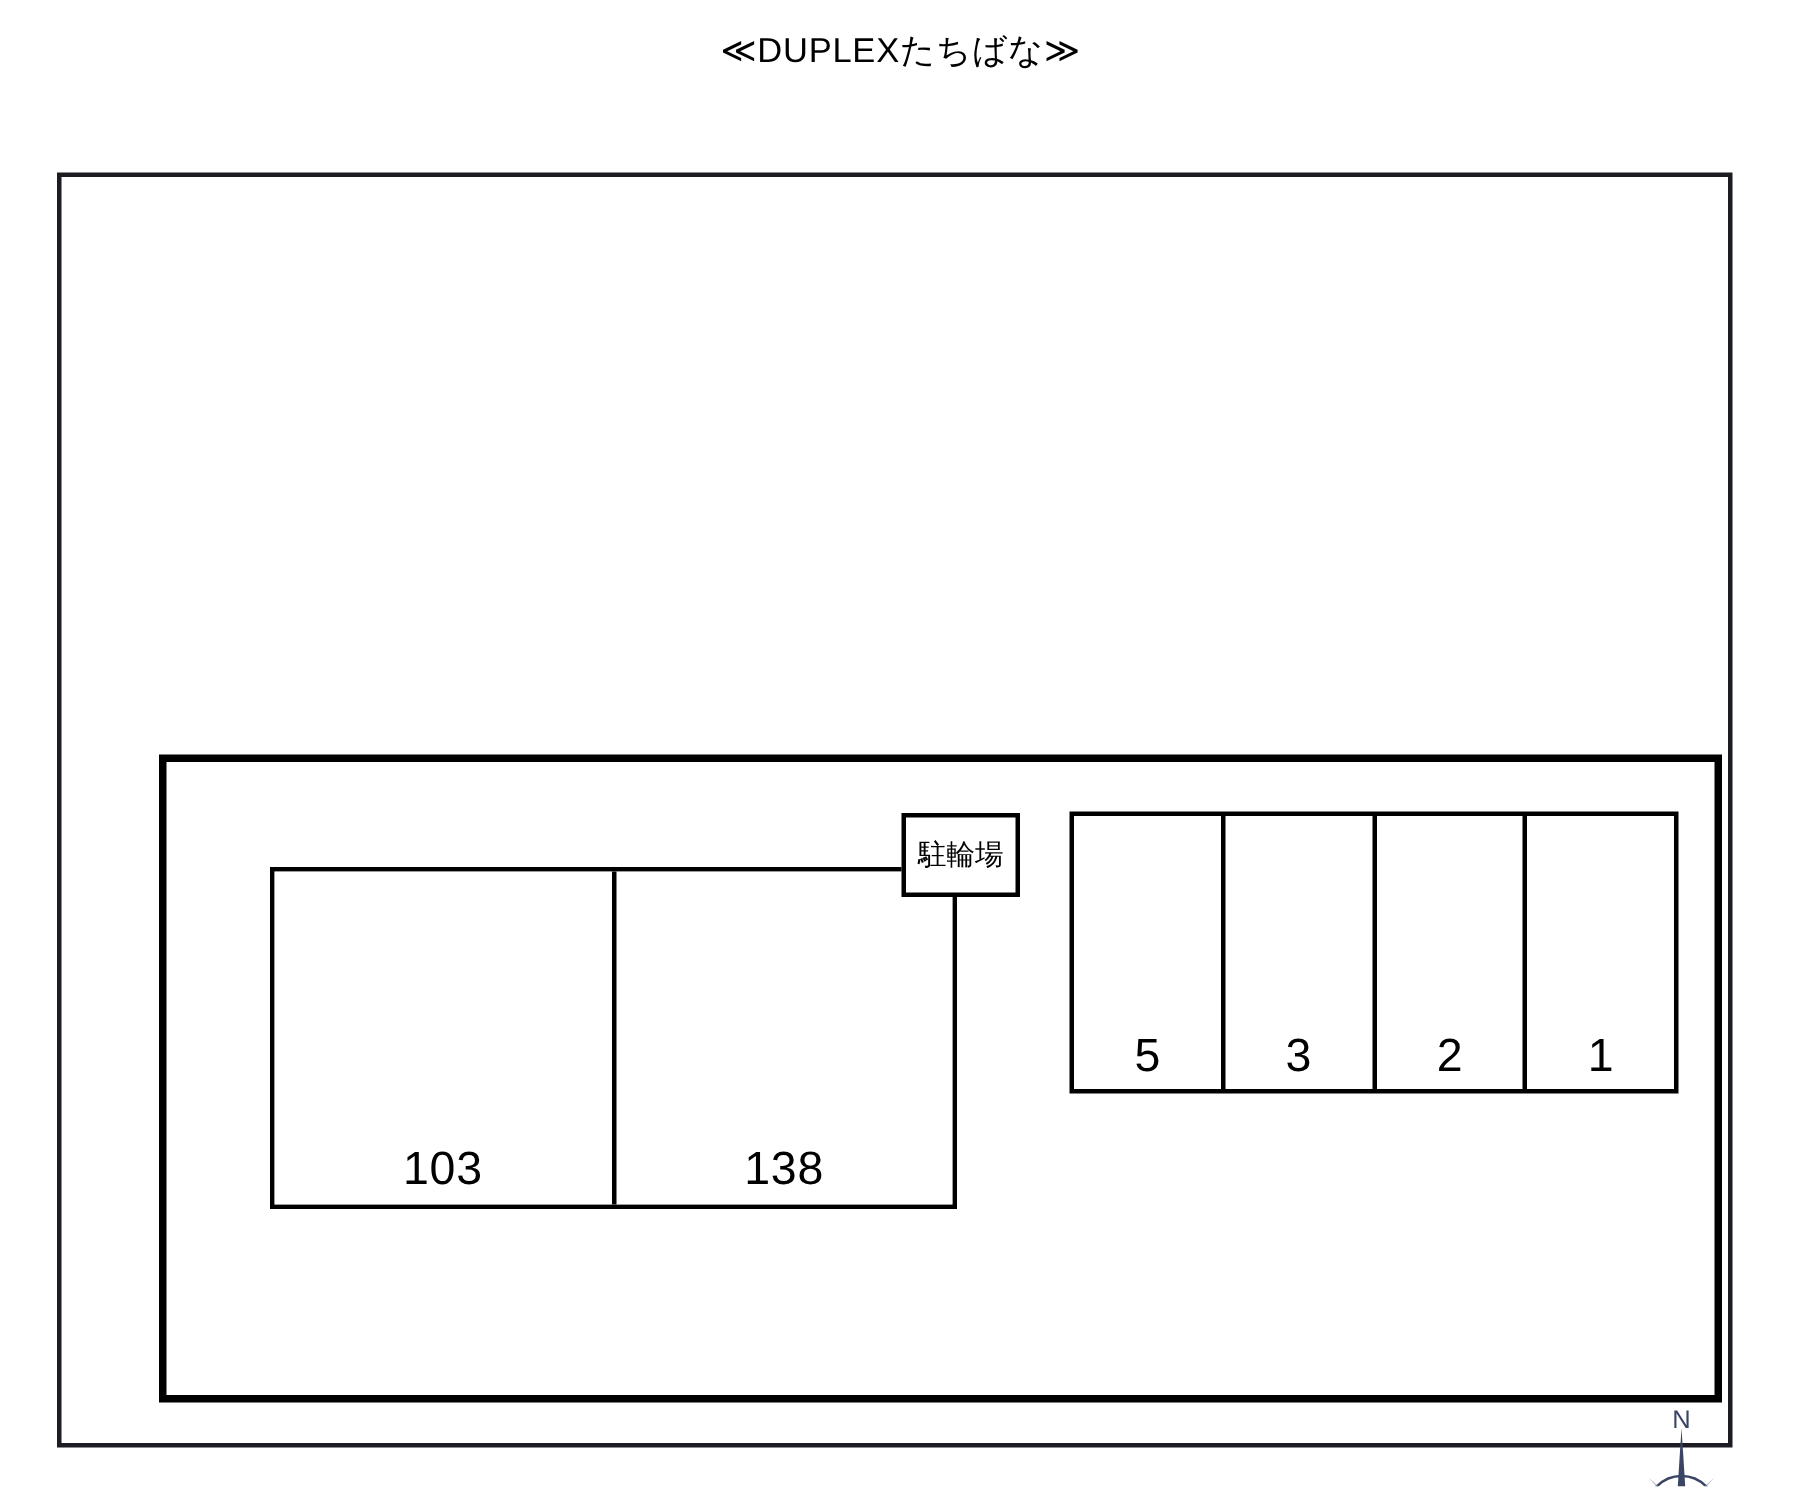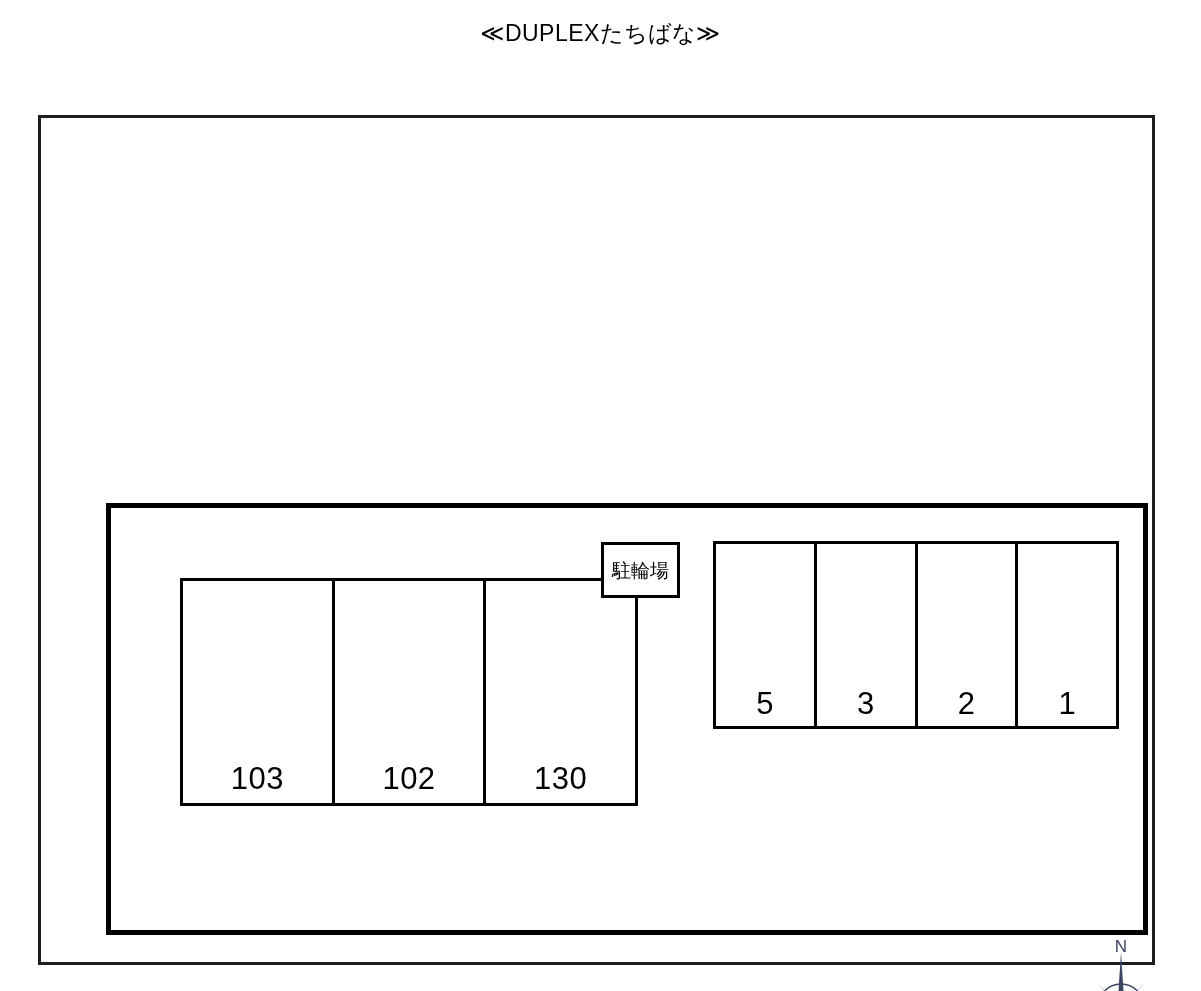--- a/index.html
+++ b/index.html
@@ -187,24 +187,21 @@
 
   <div id="site-frame">
 
     <div id="property-boundary"></div>
 
     <div id="building-block">
       <div class="unit">
         <span class="unit-label">103</span>
       </div>
       <div class="unit">
-        <span class="unit-label">102</span>
-      </div>
-      <div class="unit">
-        <span class="unit-label">130</span>
+        <span class="unit-label">138</span>
       </div>
     </div>
 
     <div id="bicycle-parking">
       <span class="bp-label">駐輪場</span>
     </div>
 
     <div id="parking-block">
       <div class="parking-stall">
         <span class="stall-label">5</span>

